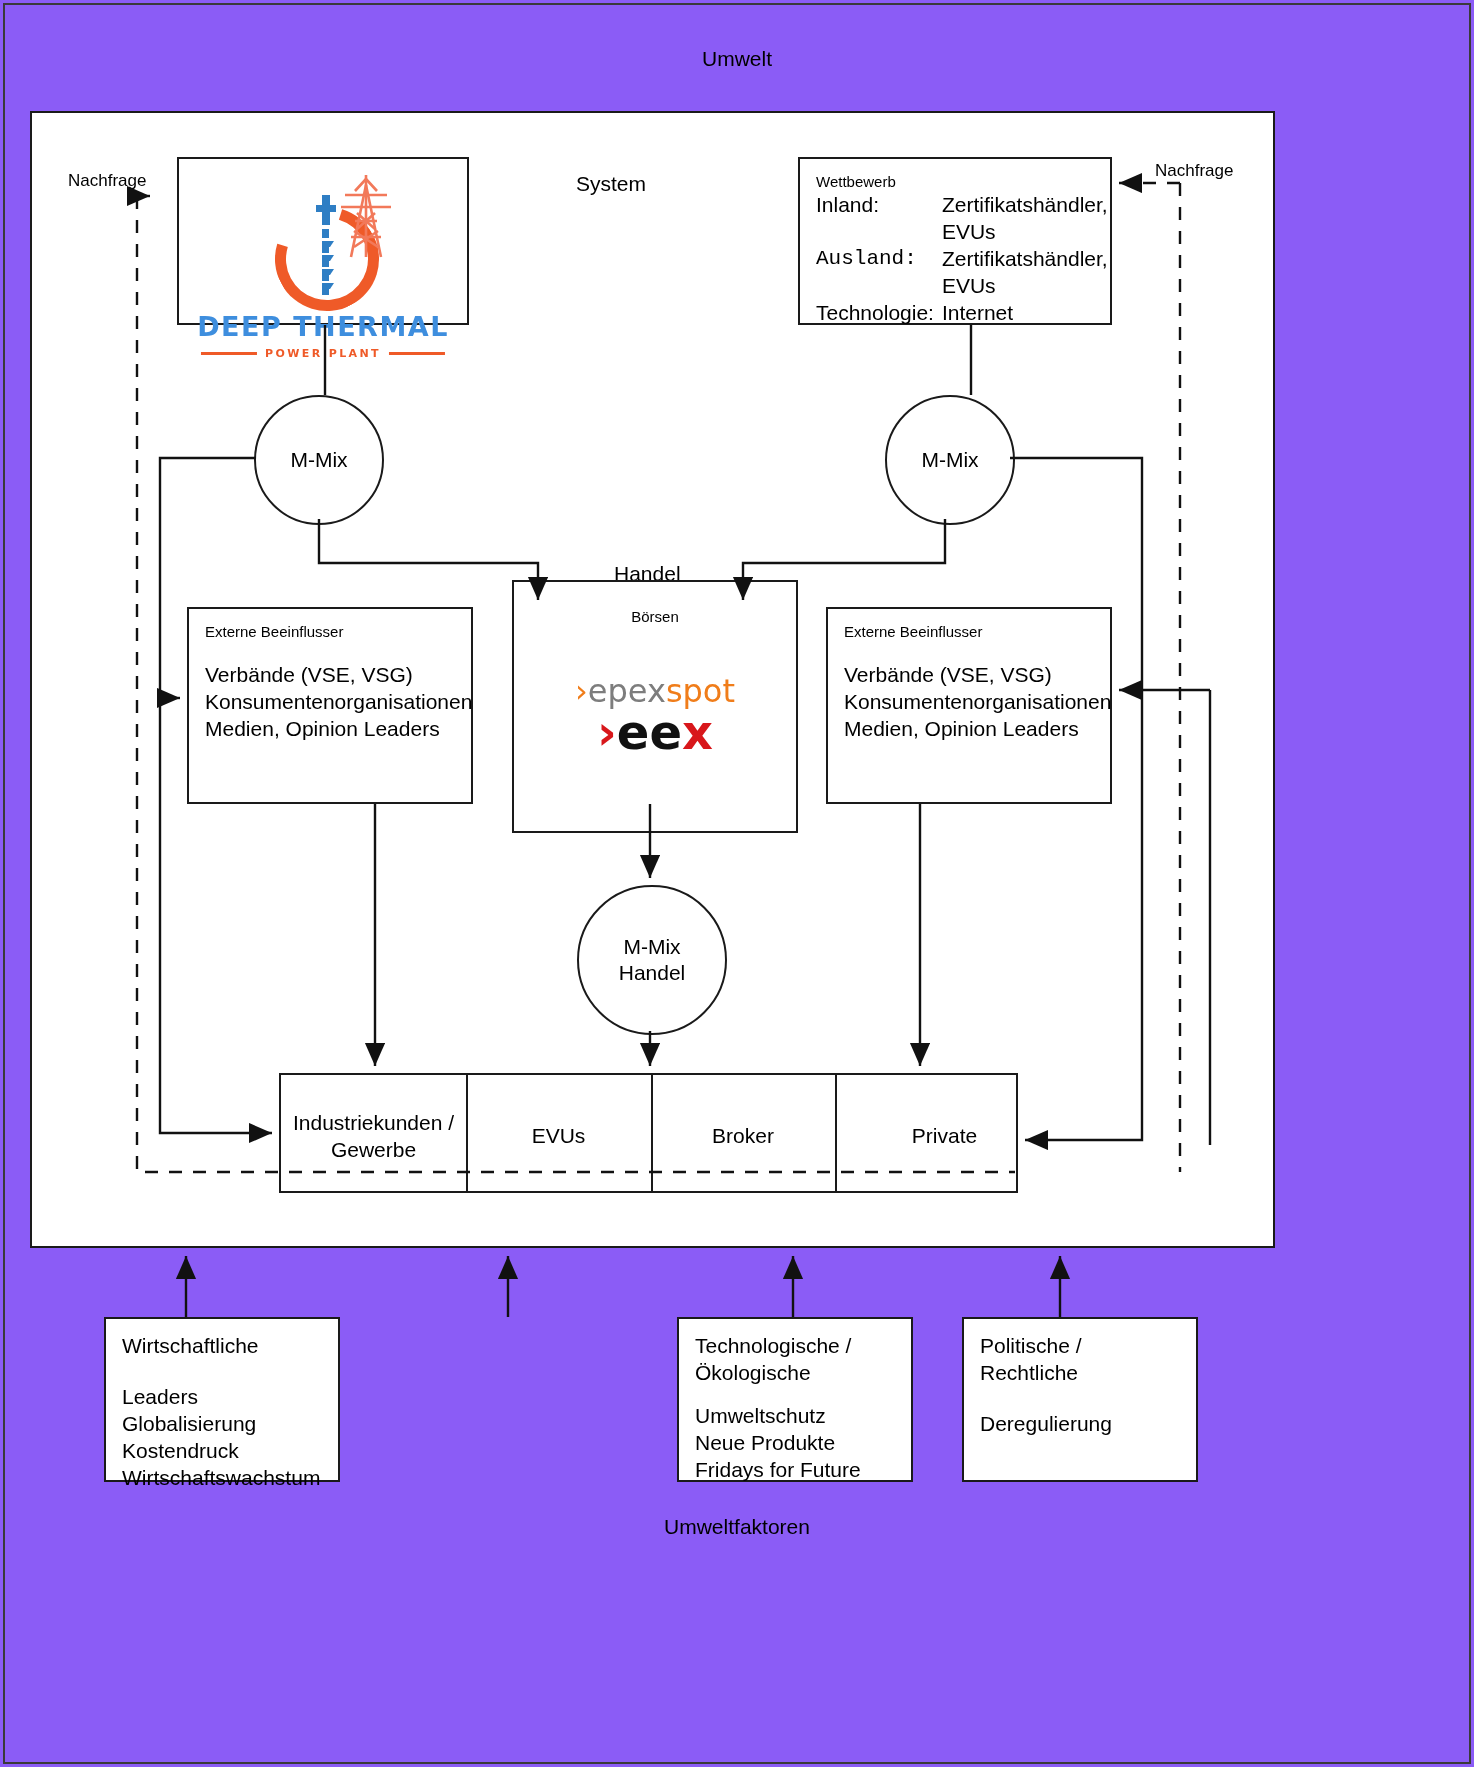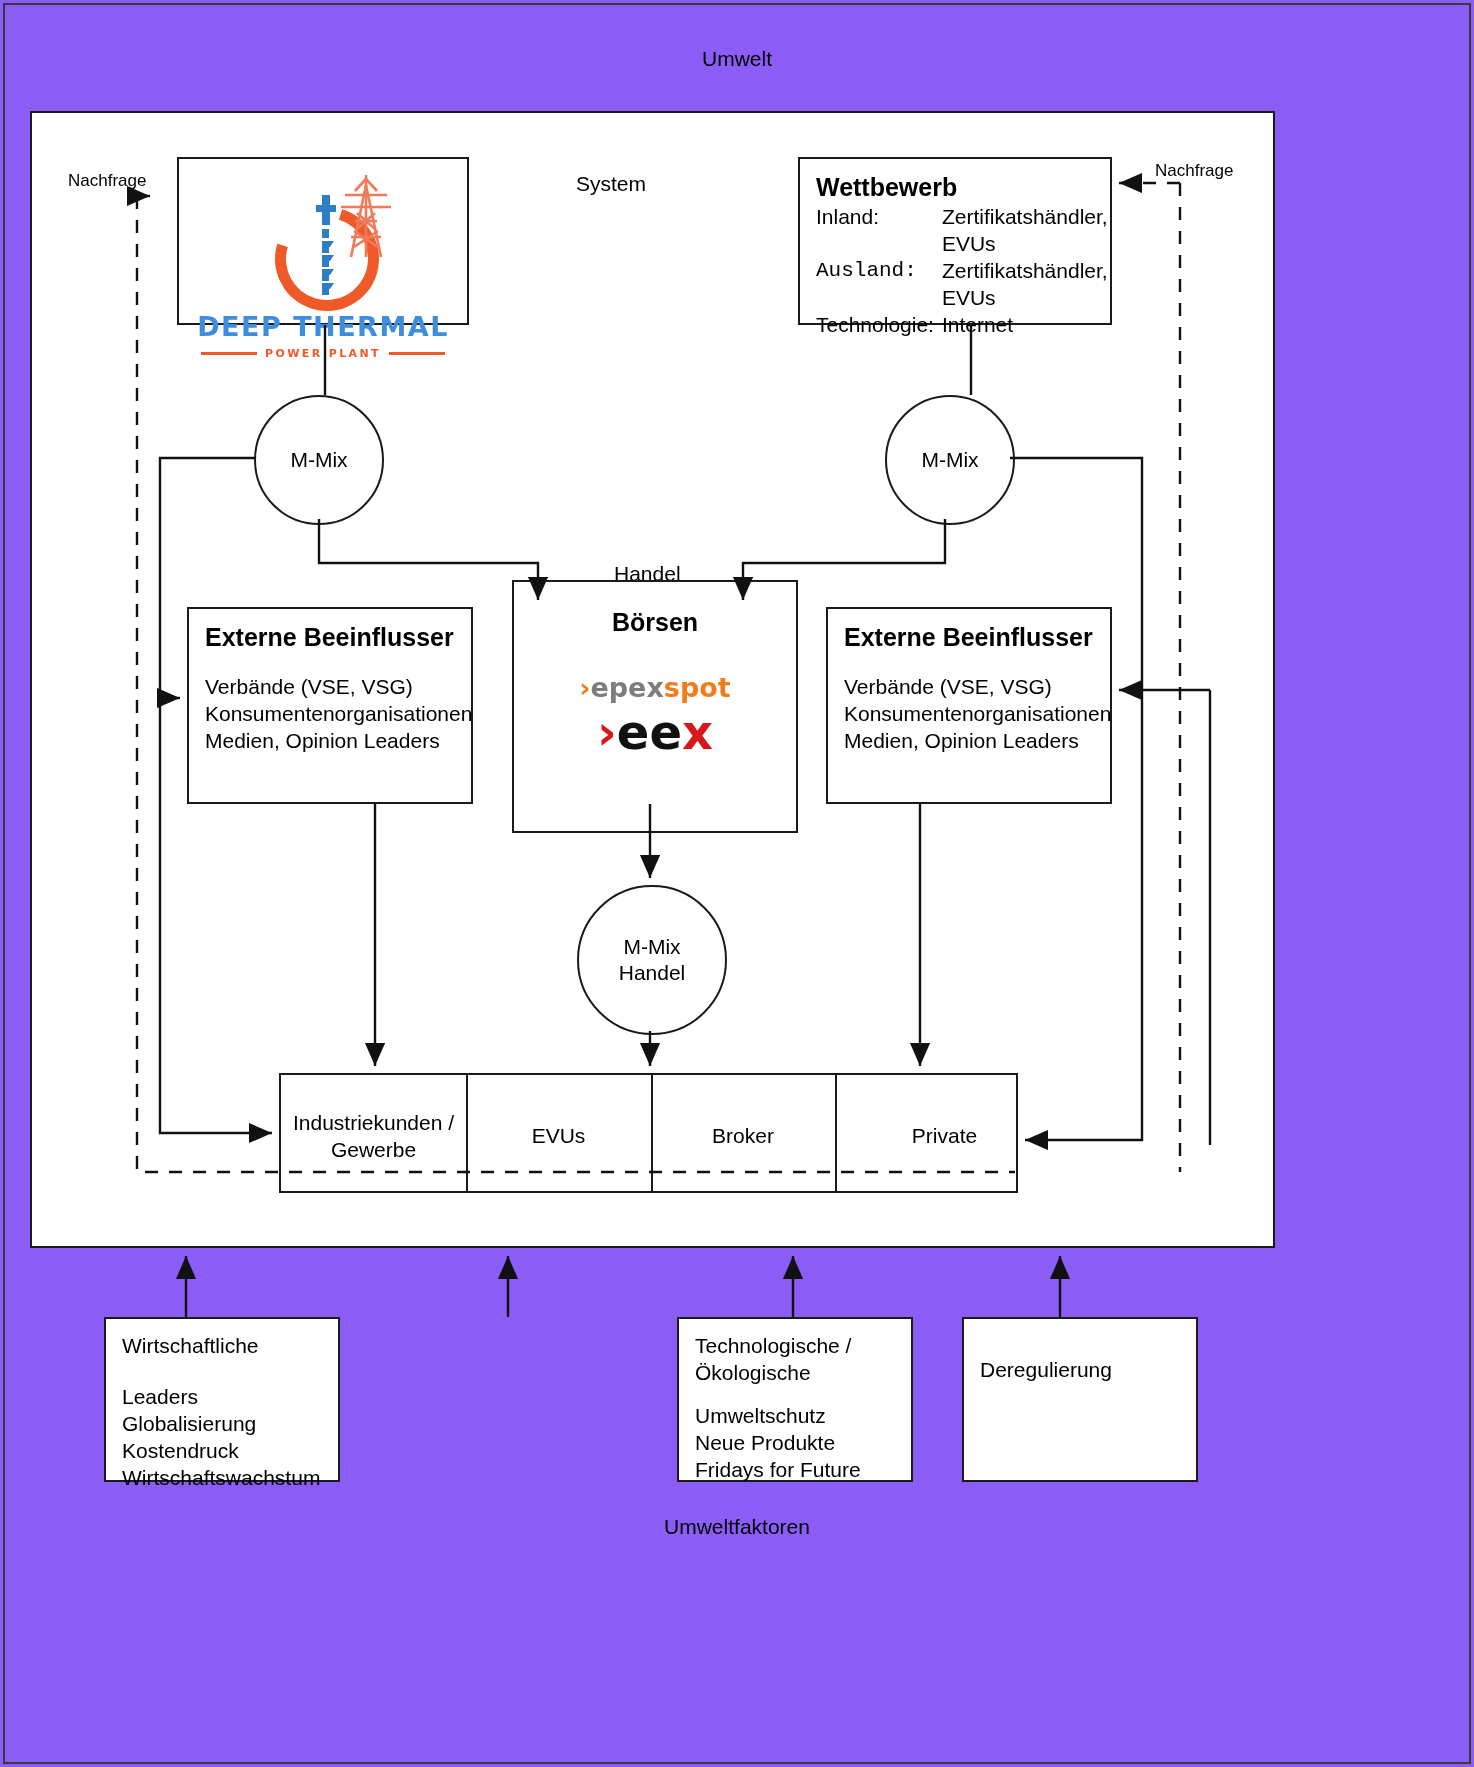--- a/index.html
+++ b/index.html
@@ -6,21 +6,21 @@
   body{font-family:"Liberation Sans","DejaVu Sans",sans-serif;color:#000;}
   #canvas{position:relative;width:1474px;height:1767px;background:#8b5cf6;overflow:hidden;padding-left:32px;}
 
   
   .page-frame{position:absolute;left:3px;top:3px;width:1468px;height:1761px;border:2px solid #3a3a3a;box-sizing:border-box;}
 
   .lbl{position:absolute;font-size:21px;line-height:1.3;white-space:nowrap;}
   .lbl-sm{font-size:17px;}
 
   .box{position:absolute;border:2px solid #1a1a1a;box-sizing:border-box;background:#fff;}
-  .box-title{font-weight:bold;font-size:25px;}
+  .box-title{font-weight:normal;font-size:15px;}
   .box-body{font-size:21px;line-height:1.28;}
   .boxpad{padding:14px 16px;}
 
   .circle{position:absolute;border:2px solid #1a1a1a;border-radius:50%;background:#fff;
           display:flex;flex-direction:column;align-items:center;justify-content:center;
           font-size:21px;line-height:1.25;text-align:center;}
 
   svg.wires{position:absolute;left:0;top:0;width:1474px;height:1767px;pointer-events:none;}
 
   
@@ -28,21 +28,21 @@
   .logo-ring{position:absolute;left:96px;top:48px;width:104px;height:104px;border:11px solid #ef5a28;border-radius:50%;border-top-color:transparent;transform:rotate(-28deg);box-sizing:border-box;}
   .drill{position:absolute;left:134px;top:36px;width:26px;}
   .logo-text{position:absolute;left:0;top:152px;width:100%;text-align:center;
              font-family:"DejaVu Sans",sans-serif;font-weight:bold;font-size:27px;letter-spacing:1.5px;color:#3e8ede;}
   .logo-sub-wrap{position:absolute;left:50%;top:188px;transform:translateX(-50%);display:flex;align-items:center;gap:8px;}
   .logo-rule{width:56px;height:3px;background:#ef5a28;}
   .logo-sub{font-family:"DejaVu Sans",sans-serif;font-size:11px;letter-spacing:2.4px;color:#ef5a28;font-weight:bold;white-space:nowrap;}
 
   
   .exch{position:absolute;left:0;width:100%;text-align:center;}
-  .epex{font-family:"DejaVu Sans",sans-serif;font-size:27px;font-weight:bold;}
+  .epex{font-family:"DejaVu Sans",sans-serif;font-size:32px;font-weight:normal;}
   .epex .chev{color:#f07d1a;}
   .epex .a{color:#7d7d7d;}
   .epex .b{color:#f07d1a;}
   .eex{font-family:"DejaVu Sans",sans-serif;font-size:48px;font-weight:bold;line-height:1;}
   .eex .chev{color:#d8171b;}
   .eex .a{color:#111;}
   .eex .b{color:#d8171b;}
 
   .seg{position:absolute;border-left:2px solid #1a1a1a;box-sizing:border-box;height:100%;top:0;}
   .segtext{position:absolute;text-align:center;font-size:21px;line-height:1.3;}
@@ -196,20 +196,21 @@
   <div class="box boxpad" style="left:677px;top:1317px;width:236px;height:165px;">
     <div class="box-body">Technologische /</div>
     <div class="box-body">Ökologische</div>
     <div style="height:16px;"></div>
     <div class="box-body">Umweltschutz</div>
     <div class="box-body">Neue Produkte</div>
     <div class="box-body">Fridays for Future</div>
   </div>
 
   <div class="box boxpad" style="left:962px;top:1317px;width:236px;height:165px;">
+    <div class="box-body">Politische / Rechtliche</div>
     <div style="height:24px;"></div>
     <div class="box-body">Deregulierung</div>
   </div>
 
   <div class="lbl" style="left:0;top:1513px;width:1474px;text-align:center;">Umweltfaktoren</div>
 
   <svg class="wires" viewBox="0 0 1474 1767">
     <defs>
       <marker id="ah" markerWidth="11" markerHeight="11" refX="9.6" refY="4.2" orient="auto" markerUnits="strokeWidth">
         <path d="M0,0 L0,8.4 L9.6,4.2 z" fill="#111"></path>

